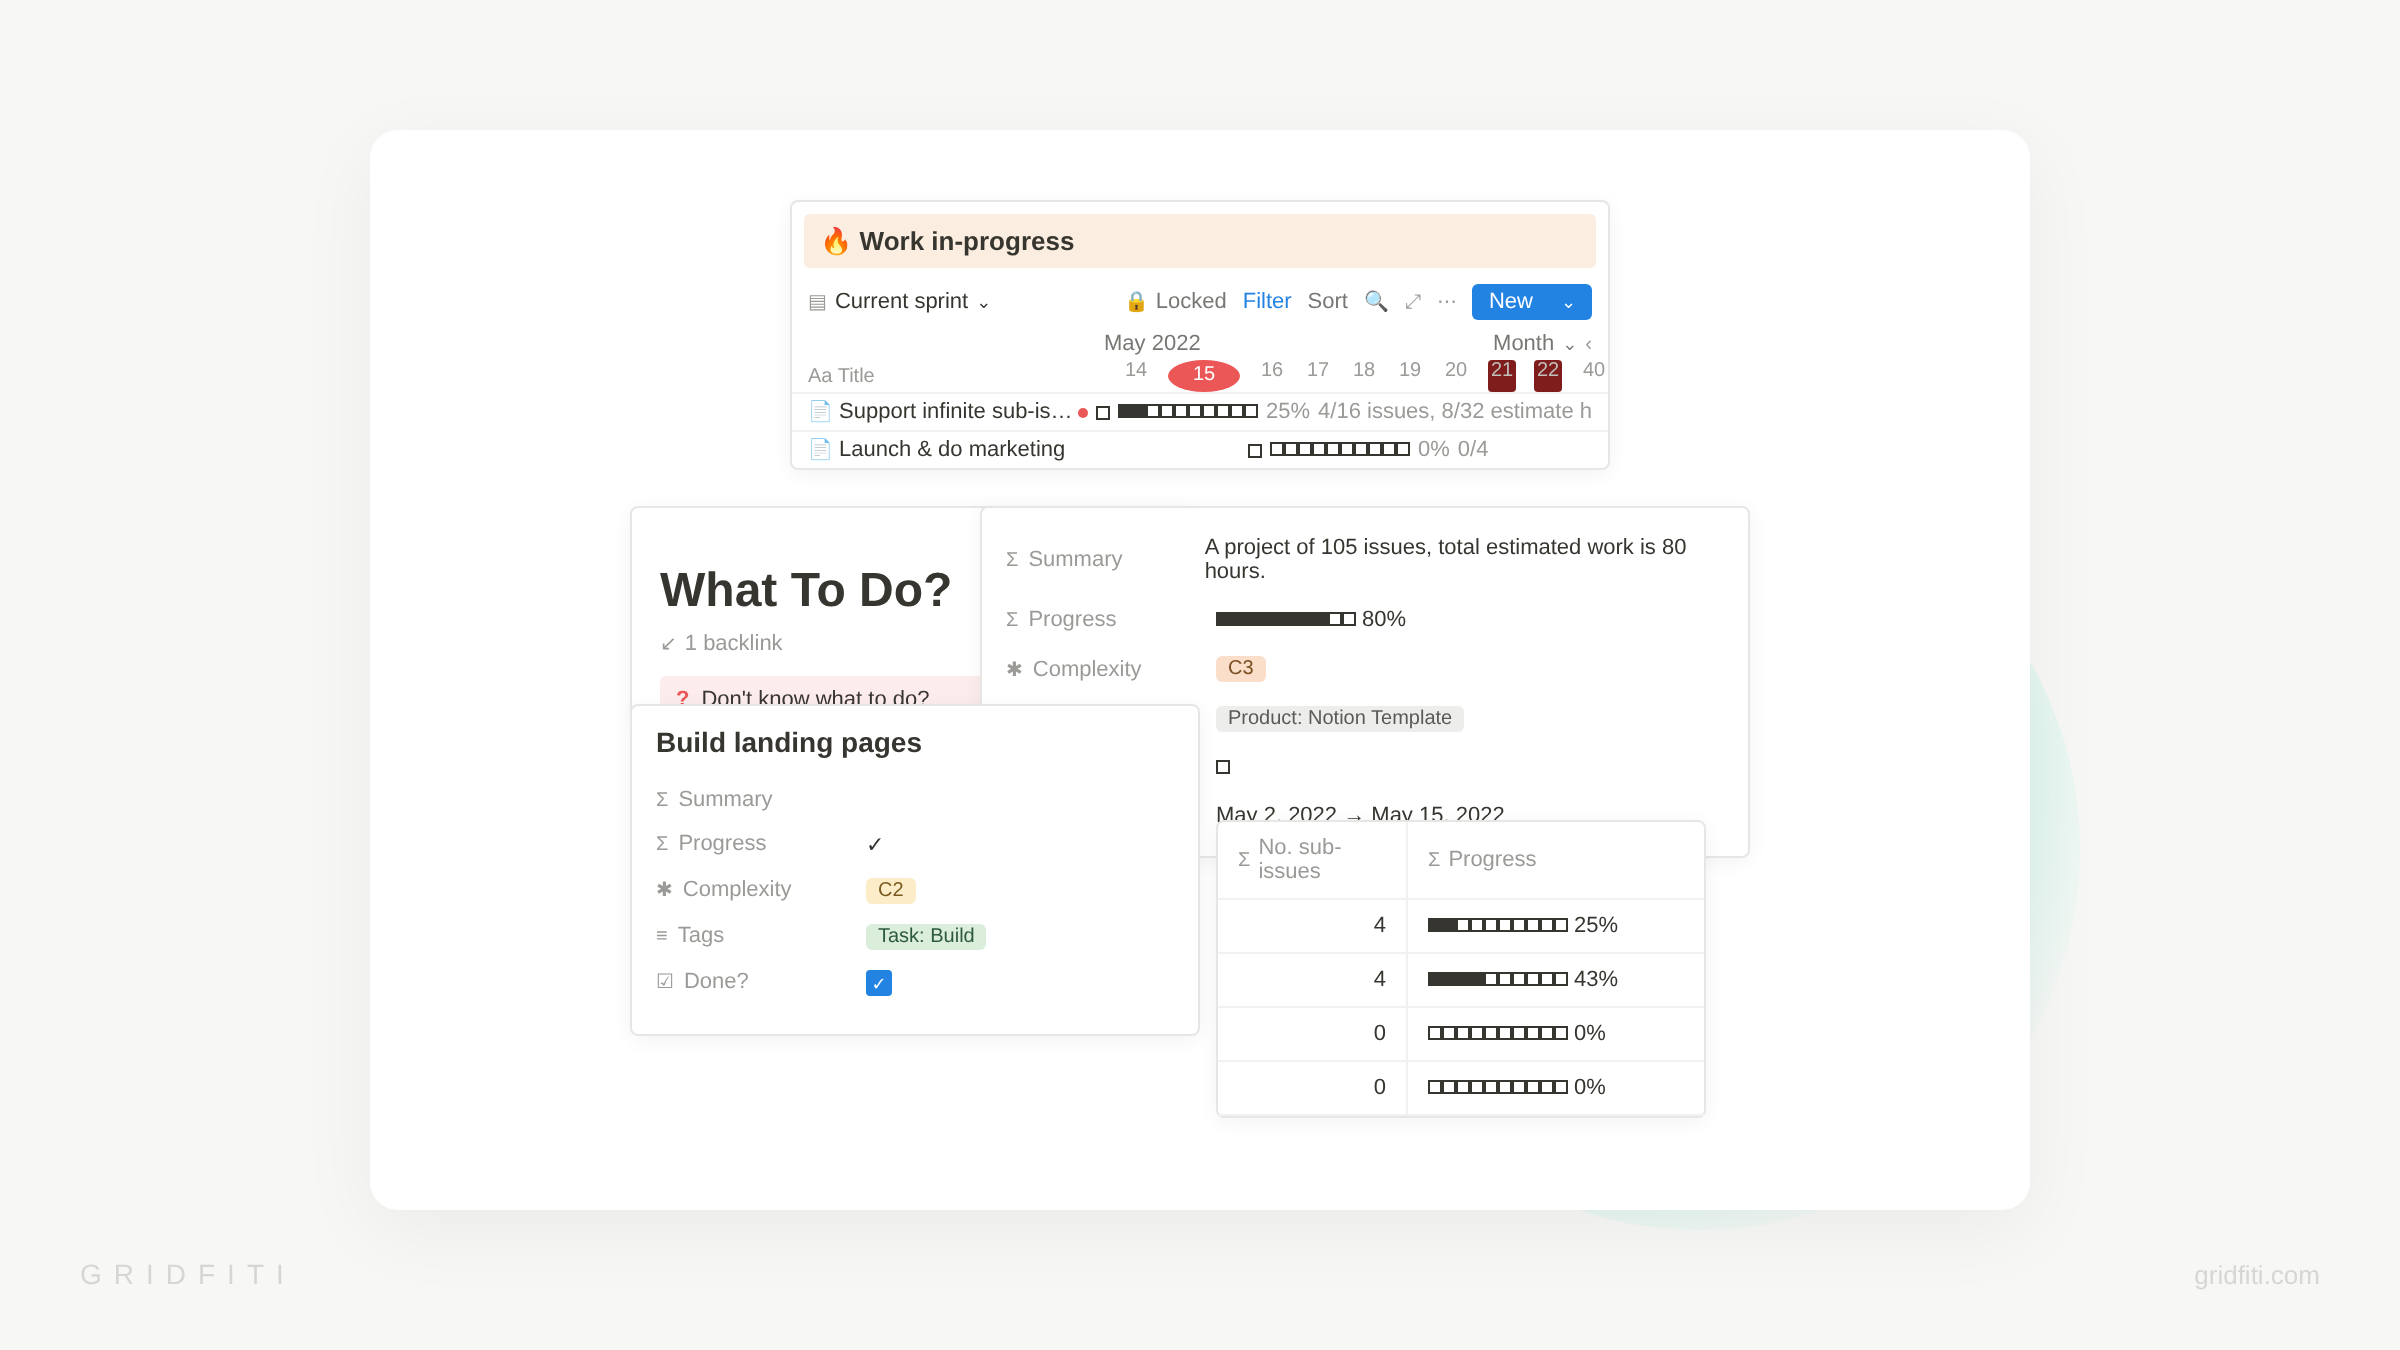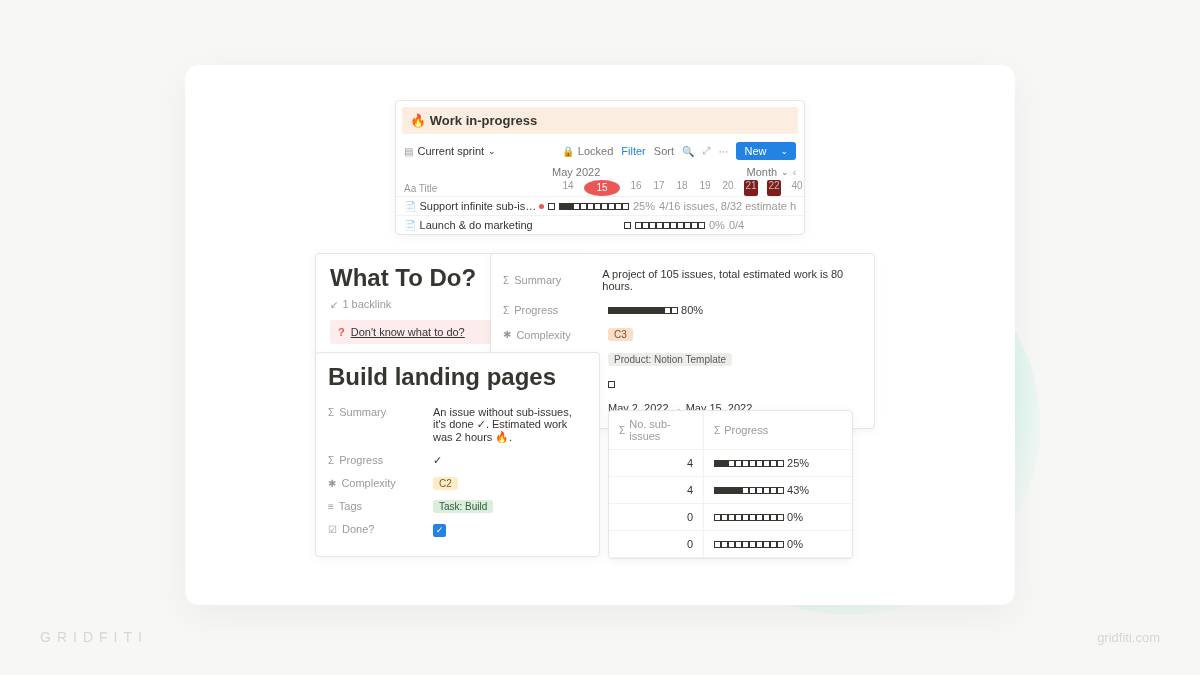--- a/index.html
+++ b/index.html
@@ -88,21 +88,21 @@
   #wip .row .name { width:140px; white-space:nowrap; overflow:hidden; text-overflow:ellipsis; }
   #wip .row .bar {
     display:flex; align-items:center; gap:4px; white-space:nowrap;
     color:#9b9a97;
   }
   .sq { display:inline-block; width:7px; height:7px; border:1px solid #37352f; }
   .sq.f { background:#37352f; }
   .red-dot { width:5px; height:5px; background:#eb5757; border-radius:50%; display:inline-block; }
 
   
-  #wtd { left: 315px; top: 253px; width: 280px; height: 105px; z-index: 2; padding:10px 14px; }
+  #wtd { left: 315px; top: 253px; width: 280px; height: 105px; z-index: 2; padding:28px 14px; }
   #wtd h2 { font-size:24px; font-weight:700; margin-bottom:6px; }
   #wtd .backlink { font-size:11px; color:#9b9a97; display:flex; align-items:center; gap:4px; margin-bottom:10px;}
   #wtd .callout {
     background:#fdecec; color:#eb5757; padding:6px 8px; border-radius:3px;
     font-size:11px; display:flex; align-items:center; gap:6px;
   }
   #wtd .callout .txt { color:#37352f; text-decoration:underline; }
 
   
   #summary { left: 490px; top: 253px; width: 385px; z-index: 4; padding:8px 0; }
@@ -112,21 +112,21 @@
   #summary .prop-row .k { width:105px; color:#9b9a97; display:flex; align-items:center; gap:5px; }
   #summary .prop-row .v { color:#37352f; }
   .tag {
     display:inline-block; padding:1px 6px; border-radius:3px; font-size:10px;
   }
   .tag.orange { background:#fadec9; color:#7a4d1f; }
   .tag.grey { background:#ededeb; color:#5a5a56; }
 
   
   #blp { left: 315px; top: 352px; width: 285px; z-index: 5; padding:10px 12px 14px; }
-  #blp h3 { font-size:24px; font-weight:700; margin-bottom:10px; }
+  #blp h3 { font-size:14px; font-weight:700; margin-bottom:10px; }
   #blp .prop-row { display:flex; padding:5px 0; font-size:11px; align-items:flex-start; }
   #blp .prop-row .k { width:105px; color:#9b9a97; display:flex; align-items:center; gap:5px; }
   #blp .prop-row .v { color:#37352f; flex:1; }
   .tag.yellow { background:#fdecc8; color:#7a5b1f; }
   .tag.green { background:#dbeddb; color:#2d5a3d; }
   .check-done {
     width:13px; height:13px; background:#2383e2; border-radius:2px;
     display:inline-flex; align-items:center; justify-content:center;
     color:#fff; font-size:9px;
   }
@@ -276,21 +276,20 @@
   </div>
 </div>
 
 <div id="blp" class="panel">
   <h3>Build landing pages</h3>
   <div class="prop-row">
     <span class="k">
         <span class="icon">Σ</span>
         <span>Summary</span>
       </span>
-    <span class="v">An issue without sub-issues, it's done ✓. Estimated work was 2 hours 🔥.</span>
   </div>
   <div class="prop-row">
     <span class="k">
         <span class="icon">Σ</span>
         <span>Progress</span>
       </span>
     <span class="v">✓</span>
   </div>
   <div class="prop-row">
     <span class="k">

